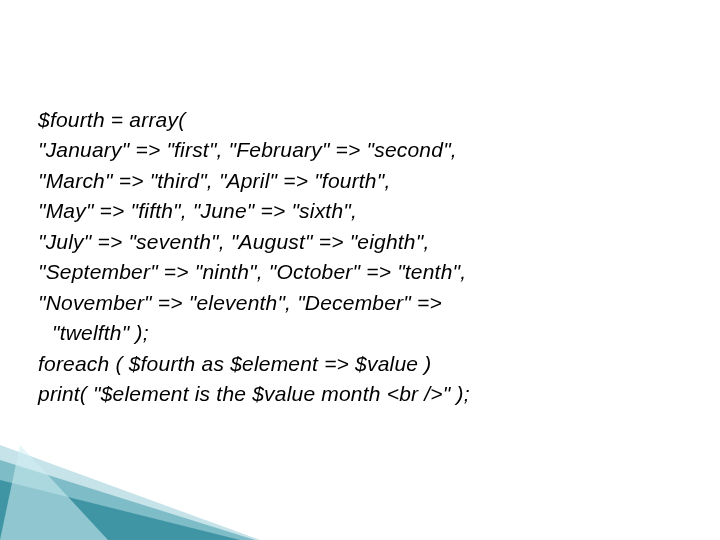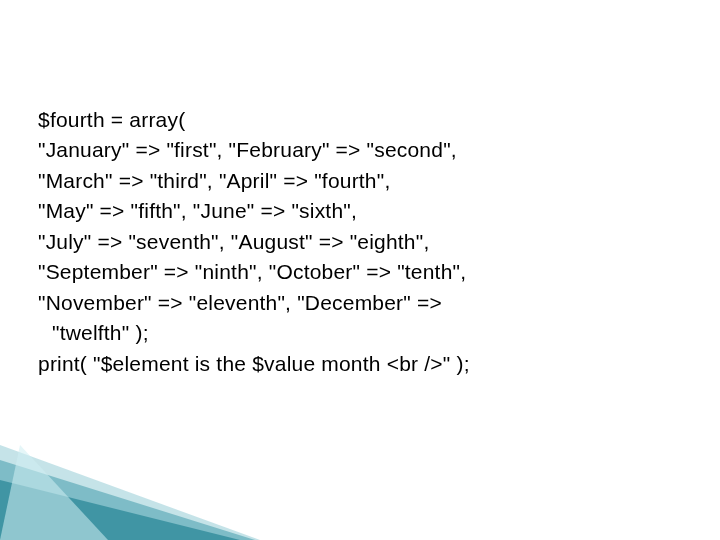--- a/index.html
+++ b/index.html
@@ -9,20 +9,21 @@
     height: 540px;
     background: #ffffff;
     font-family: "Lucida Sans Unicode", "Lucida Grande", Verdana, sans-serif;
     position: relative;
     overflow: hidden;
   }
   .slide {
     width: 597px;
     height: 540px;
     position: relative;
+    font-style: italic;
   }
   .code-block {
     position: absolute;
     top: 105px;
     left: 38px;
     right: 38px;
     font-size: 21px;
     line-height: 1.45;
     color: #000000;
     font-weight: 400;
@@ -53,20 +54,21 @@
 
   <div class="code-block">
     <div class="line">$fourth = array(</div>
     <div class="line">"January" =&gt; "first", "February" =&gt; "second",</div>
     <div class="line">"March" =&gt; "third", "April" =&gt; "fourth",</div>
     <div class="line">"May" =&gt; "fifth", "June" =&gt; "sixth",</div>
     <div class="line">"July" =&gt; "seventh", "August" =&gt; "eighth",</div>
     <div class="line">"September" =&gt; "ninth", "October" =&gt; "tenth",</div>
     <div class="line">"November" =&gt; "eleventh", "December" =&gt;</div>
     <div class="line indent">"twelfth" );</div>
+    <div class="line">foreach ( $fourth as $element =&gt; $value )</div>
     <div class="line">print( "$element is the $value month &lt;br /&gt;" );</div>
   </div>
 
   <div class="accent">
     <svg width="260" height="95" viewBox="0 0 260 95">
       <polygon points="0,95 0,35 240,95" fill="#2d7a8a"></polygon>
       <polygon points="0,95 0,15 255,95" fill="#3a93a3" opacity="0.55"></polygon>
       <polygon points="0,95 0,0 260,95" fill="#58b0bd" opacity="0.35"></polygon>
       <polygon points="0,95 20,0 108,95" fill="#cfeff2" opacity="0.55"></polygon>
     </svg>

